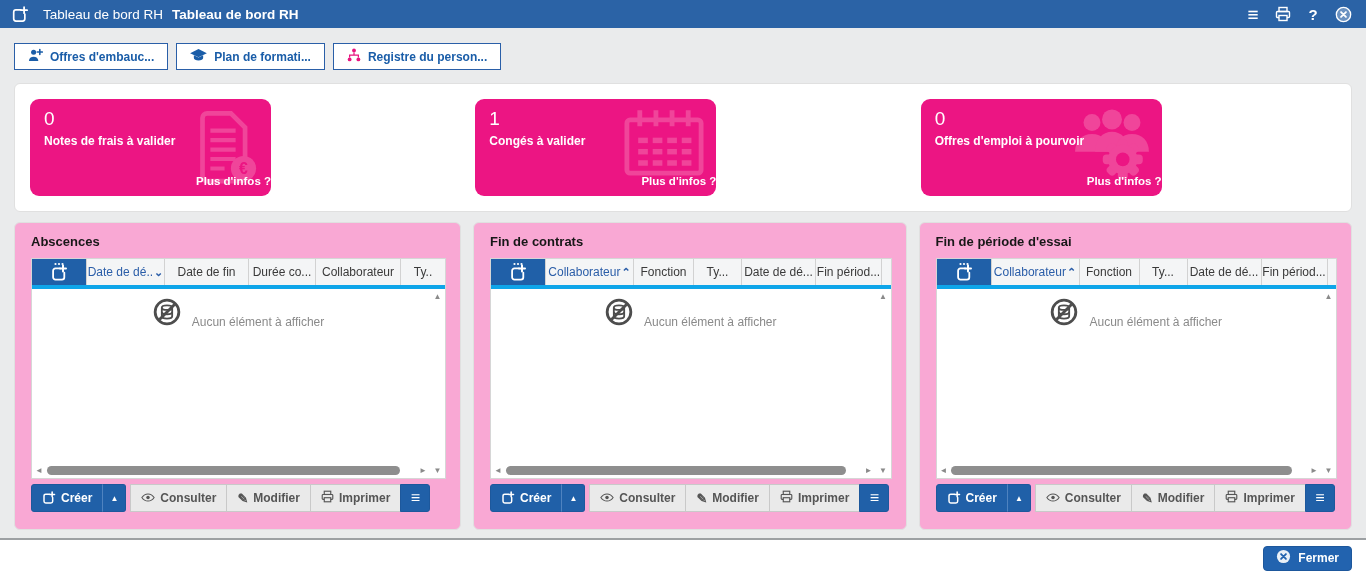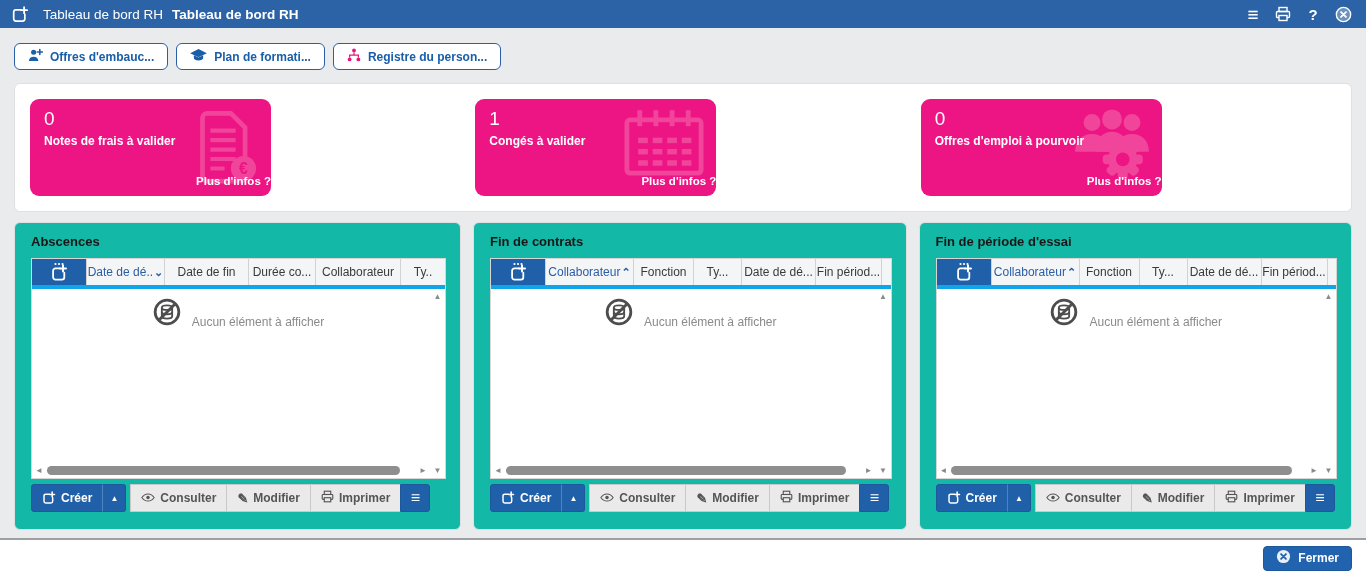--- a/index.html
+++ b/index.html
@@ -11,38 +11,38 @@
   .topbar .app-icon { display:flex; align-items:center; margin-right:14px; }
   .topbar .t1 { font-size:13.5px; }
   .topbar .t2 { font-size:13.5px; font-weight:bold; margin-left:9px; }
   .topbar .spacer { flex:1; }
   .topbar .ticon { display:flex; align-items:center; justify-content:center; width:22px; height:22px; margin-left:8px; cursor:pointer; }
   .menu-glyph { font-size:19px; font-weight:bold; line-height:1; }
   .help-glyph { font-size:15px; font-weight:bold; }
 
   
   .navrow { display:flex; gap:8px; margin:15px 14px 0; }
-  .navbtn { background:#fff; border:1px solid #2a5fa8; border-radius:6px; height:27px;
+  .navbtn { background:#fff; border:1px solid #2a5fa8; border-radius:0; height:27px;
             display:inline-flex; align-items:center; gap:7px; padding:0 13px;
             color:#1a5da8; font-weight:bold; font-size:12px; cursor:pointer; }
 
   
   .cards { margin:13px 14px 0; background:#fff; border:1px solid #e0e0e0; border-radius:6px;
            height:129px; display:grid; grid-template-columns:1fr 1fr 1fr; align-items:center; }
   .card { width:241px; height:97px; margin-left:15px; background:#ec1583; border-radius:9px;
           color:#fff; position:relative; padding:9px 14px; overflow:hidden; }
   .card .num { font-size:19px; line-height:1.2; }
   .card .lbl { font-size:12px; font-weight:bold; margin-top:3px; position:relative; z-index:2; }
   .card .more { position:absolute; bottom:9px; left:0; right:0; text-align:right;
                 font-size:11.5px; font-weight:bold; cursor:pointer; z-index:2; }
   .card .wm { position:absolute; right:10px; top:8px; z-index:1; }
 
   
   .panels { display:flex; gap:12px; margin:10px 14px 0; }
-  .panel { flex:1; background:#14b8a6; border:1px solid #e0e0e0; border-radius:6px; height:308px;
+  .panel { flex:1; background:#f9a8d4; border:1px solid #e0e0e0; border-radius:6px; height:308px;
            padding:11px 8px 0 16px; }
   .ptitle { font-size:13px; font-weight:bold; color:#171717; }
   .tablebox { margin-top:9px; margin-right:6px; border:1px solid #d6d6d6; height:221px;
               position:relative; background:#fff; overflow:hidden; }
   .thead { display:flex; height:30px; background:#f4f5f6; border-bottom:4px solid #0ea5e9; }
   .th { display:flex; align-items:center; justify-content:center; font-size:12px; color:#3a3a3a;
         border-right:1px solid #d2d2d2; white-space:nowrap; overflow:hidden; flex:0 0 auto; cursor:pointer; }
   .th.iconcell { background:#2060a8; flex-direction:column; justify-content:center; }
   .th.sorted { color:#2a5da8; }
   .sortglyph { font-size:11px; margin-left:1px; color:#2a5da8; font-weight:bold; }

